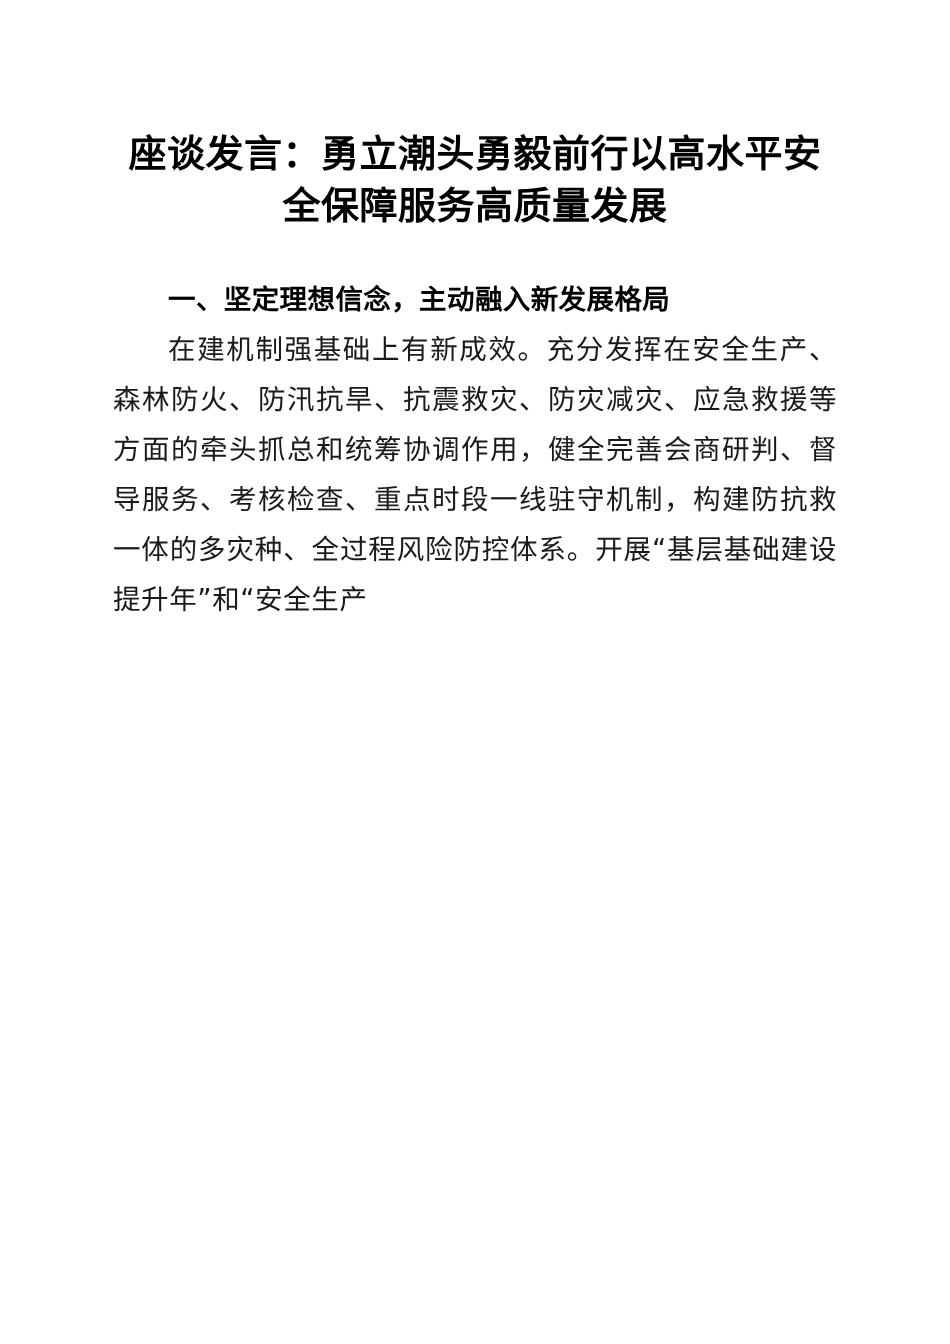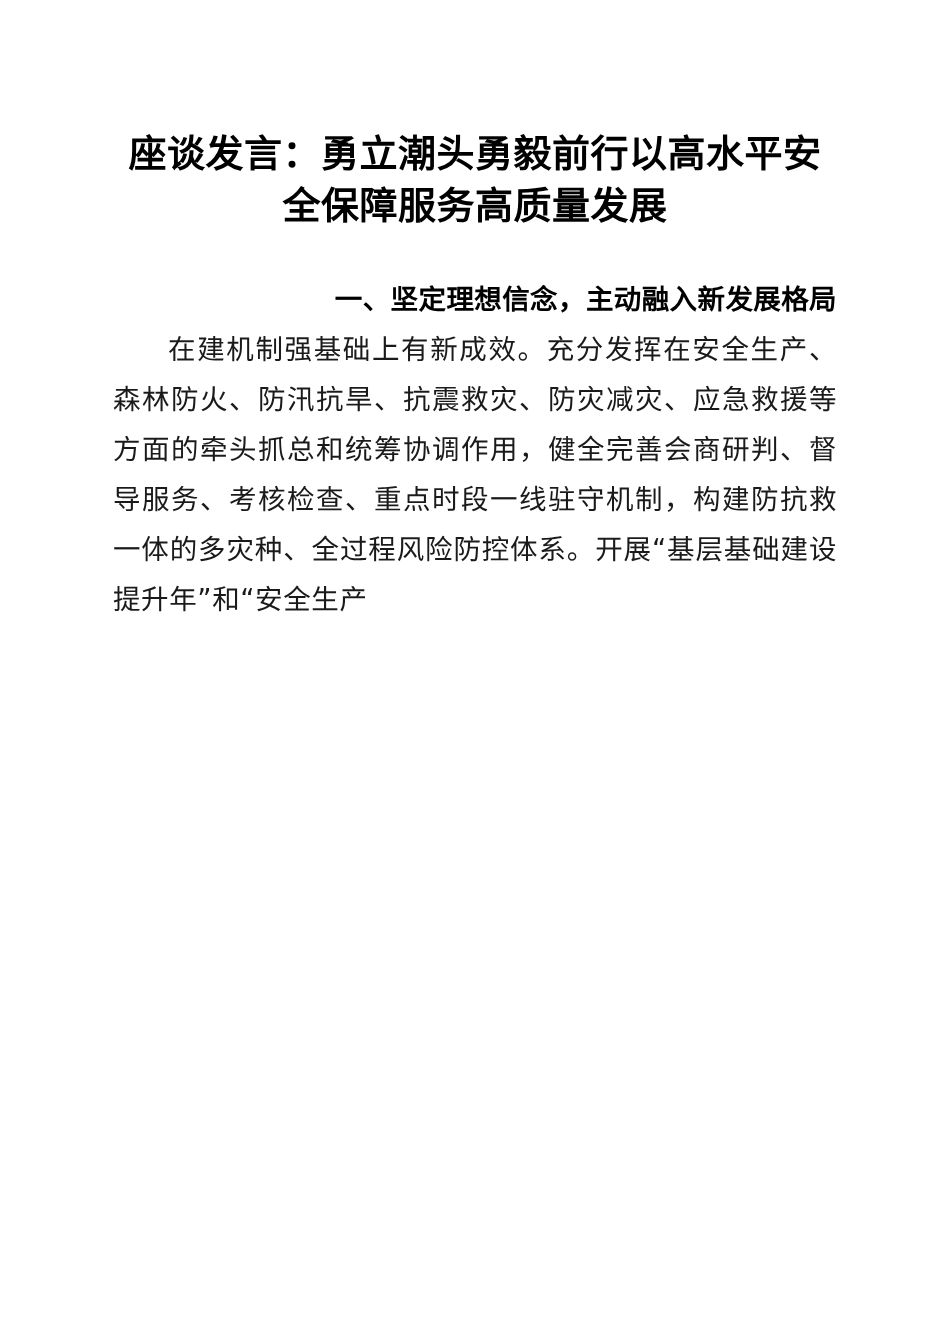--- a/index.html
+++ b/index.html
@@ -69,21 +69,20 @@
   h2.section-heading {
     margin: 0;
     font-family: "DejaVu Sans", "Liberation Sans", sans-serif;
     font-weight: bold;
     font-size: 27.5px;
     line-height: 50px;
     text-indent: 2em;
     letter-spacing: 0.4px;
     color: #000000;
     word-break: break-all;
-    text-align: right;
   }
 </style>
 </head>
 <body>
 
 <div class="page">
   <div class="content">
 
     <h1 class="doc-title">座谈发言：勇立潮头勇毅前行以高水平安全保障服务高质量发展</h1>
 

